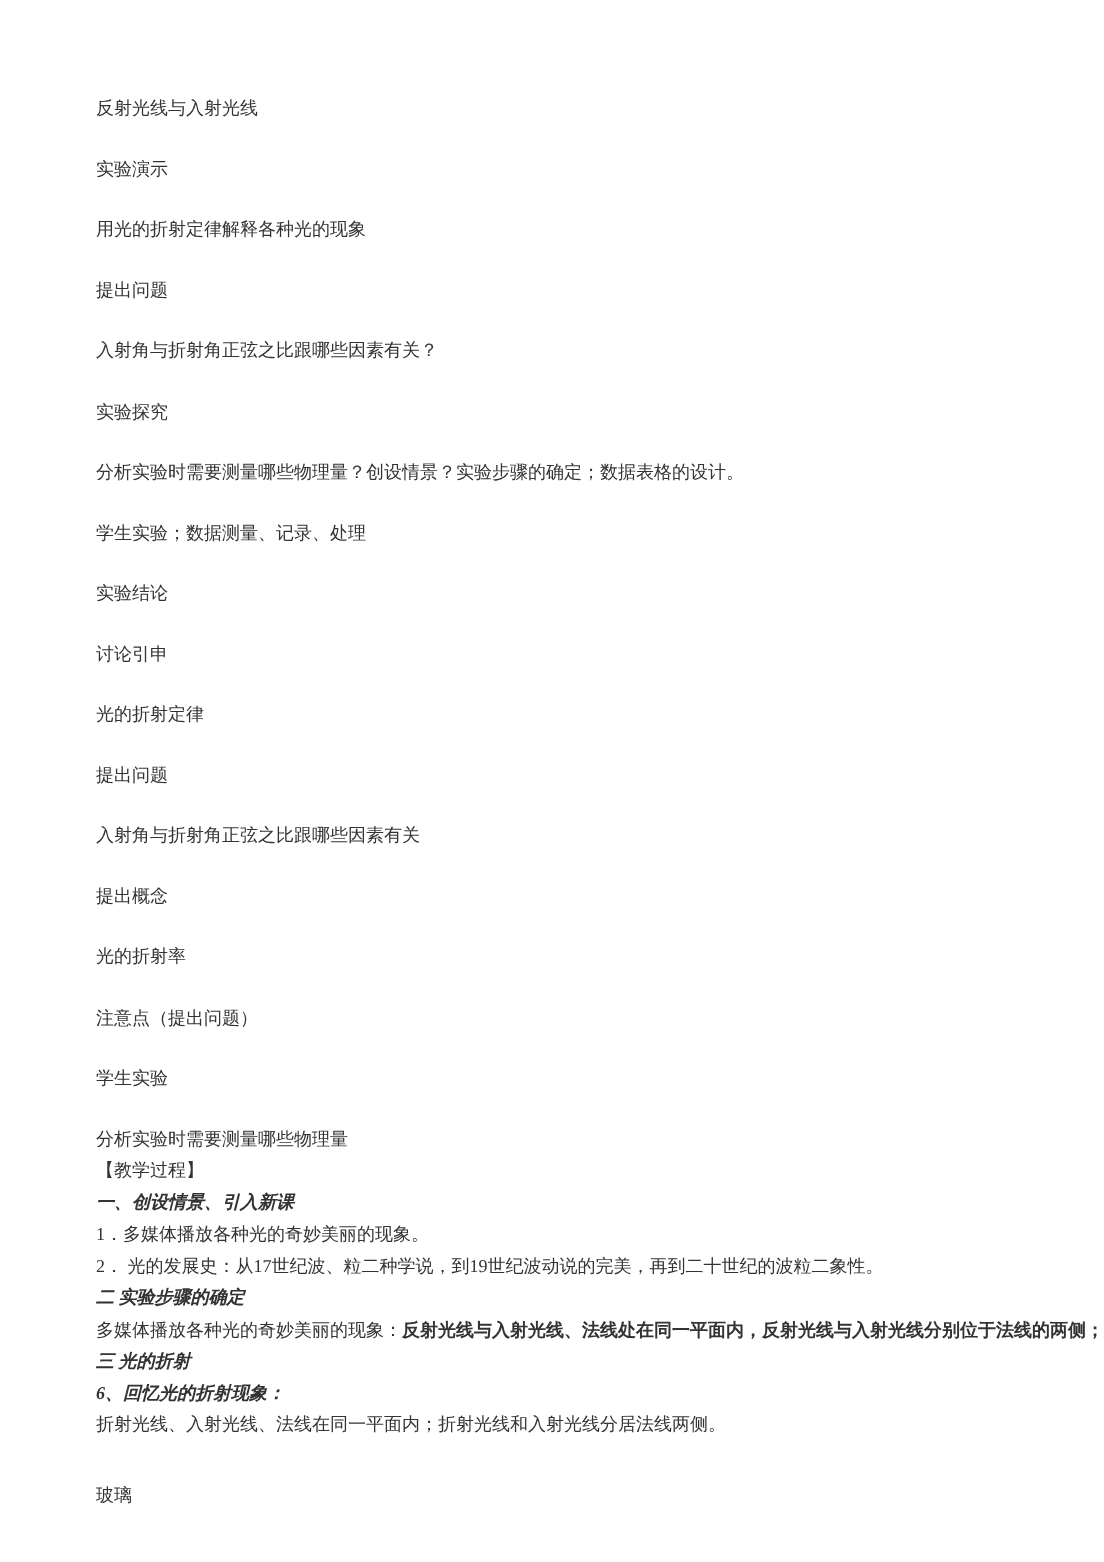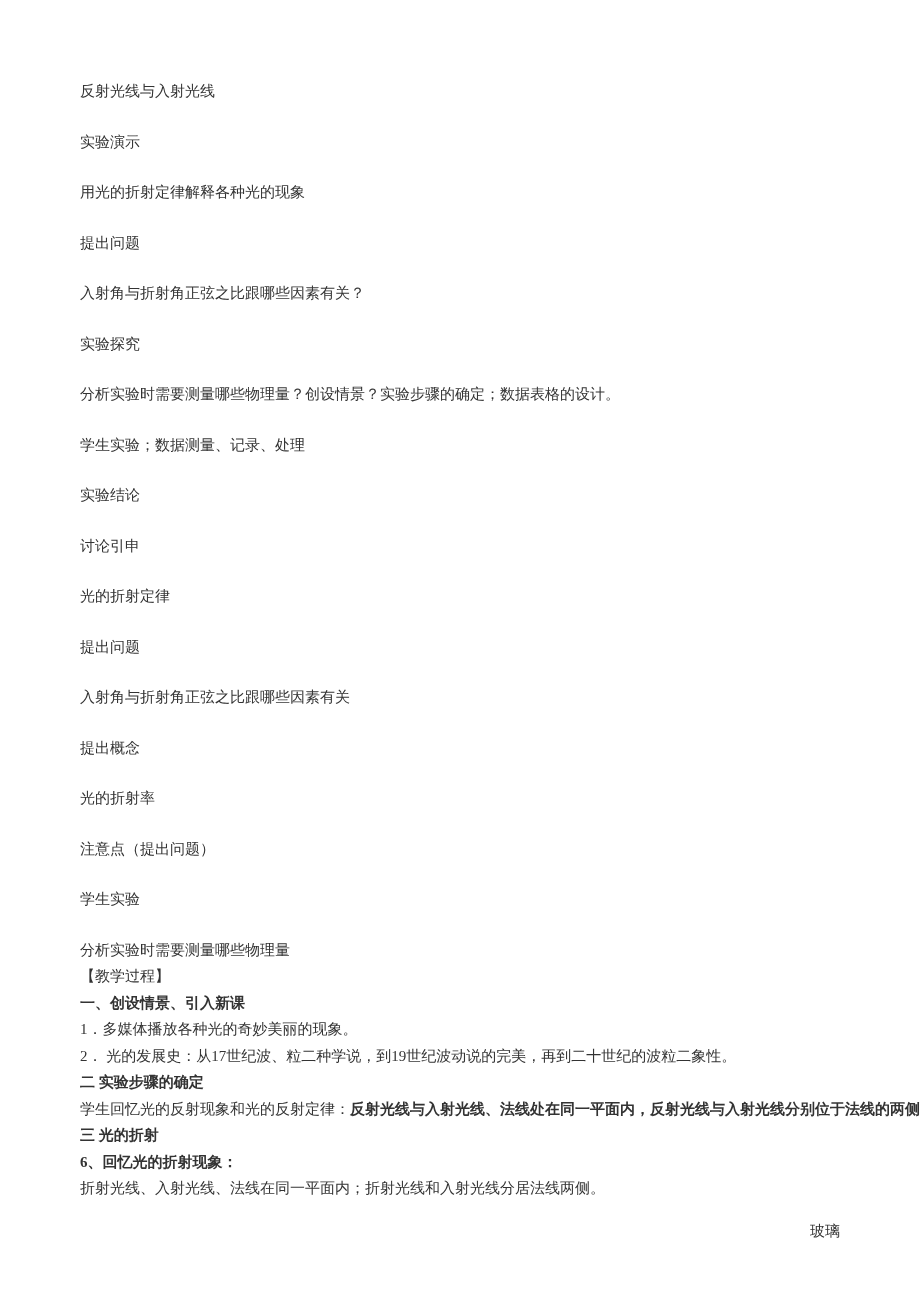--- a/index.html
+++ b/index.html
@@ -13,27 +13,28 @@
       width: 920px;
     }
     .para {
       margin-bottom: 28px;
     }
     .para-tight {
       margin-bottom: 4px;
     }
     .bold {
       font-weight: bold;
+      font-style: italic;
     }
     .inline-bold {
       font-weight: bold;
     }
     .footer-label {
-      text-align: right;
-      margin-top: 20px;
+      text-align: left;
+      margin-top: 36px;
     }
     .mixed-line {
       margin-bottom: 4px;
       white-space: nowrap;
     }
   </style>
 </head>
 <body>
 
 <div class="para">反射光线与入射光线</div>
@@ -53,18 +54,18 @@
 <div class="para">光的折射率</div>
 <div class="para">注意点（提出问题）</div>
 <div class="para">学生实验</div>
 <div class="para-tight">分析实验时需要测量哪些物理量</div>
 <div class="para-tight">【教学过程】</div>
 <div class="para-tight bold">一、创设情景、引入新课</div>
 <div class="para-tight">1．多媒体播放各种光的奇妙美丽的现象。</div>
 <div class="para-tight">2． 光的发展史：从17世纪波、粒二种学说，到19世纪波动说的完美，再到二十世纪的波粒二象性。</div>
 <div class="para-tight bold">二 实验步骤的确定</div>
 <div class="mixed-line">
-  <span>学生回忆光的反射现象和光的反射定律：</span><span class="inline-bold">反射光线与入射光线、法线处在同一平面内，反射光线与入射光线分别位于法线的两侧；反射角</span>
+  <span>多媒体播放各种光的奇妙美丽的现象：</span><span class="inline-bold">反射光线与入射光线、法线处在同一平面内，反射光线与入射光线分别位于法线的两侧；反射角</span>
 </div>
 <div class="para-tight bold">三 光的折射</div>
 <div class="para-tight bold">6、回忆光的折射现象：</div>
 <div class="para-tight">折射光线、入射光线、法线在同一平面内；折射光线和入射光线分居法线两侧。</div>
 <div class="footer-label">玻璃</div>
 
 </body></html>

